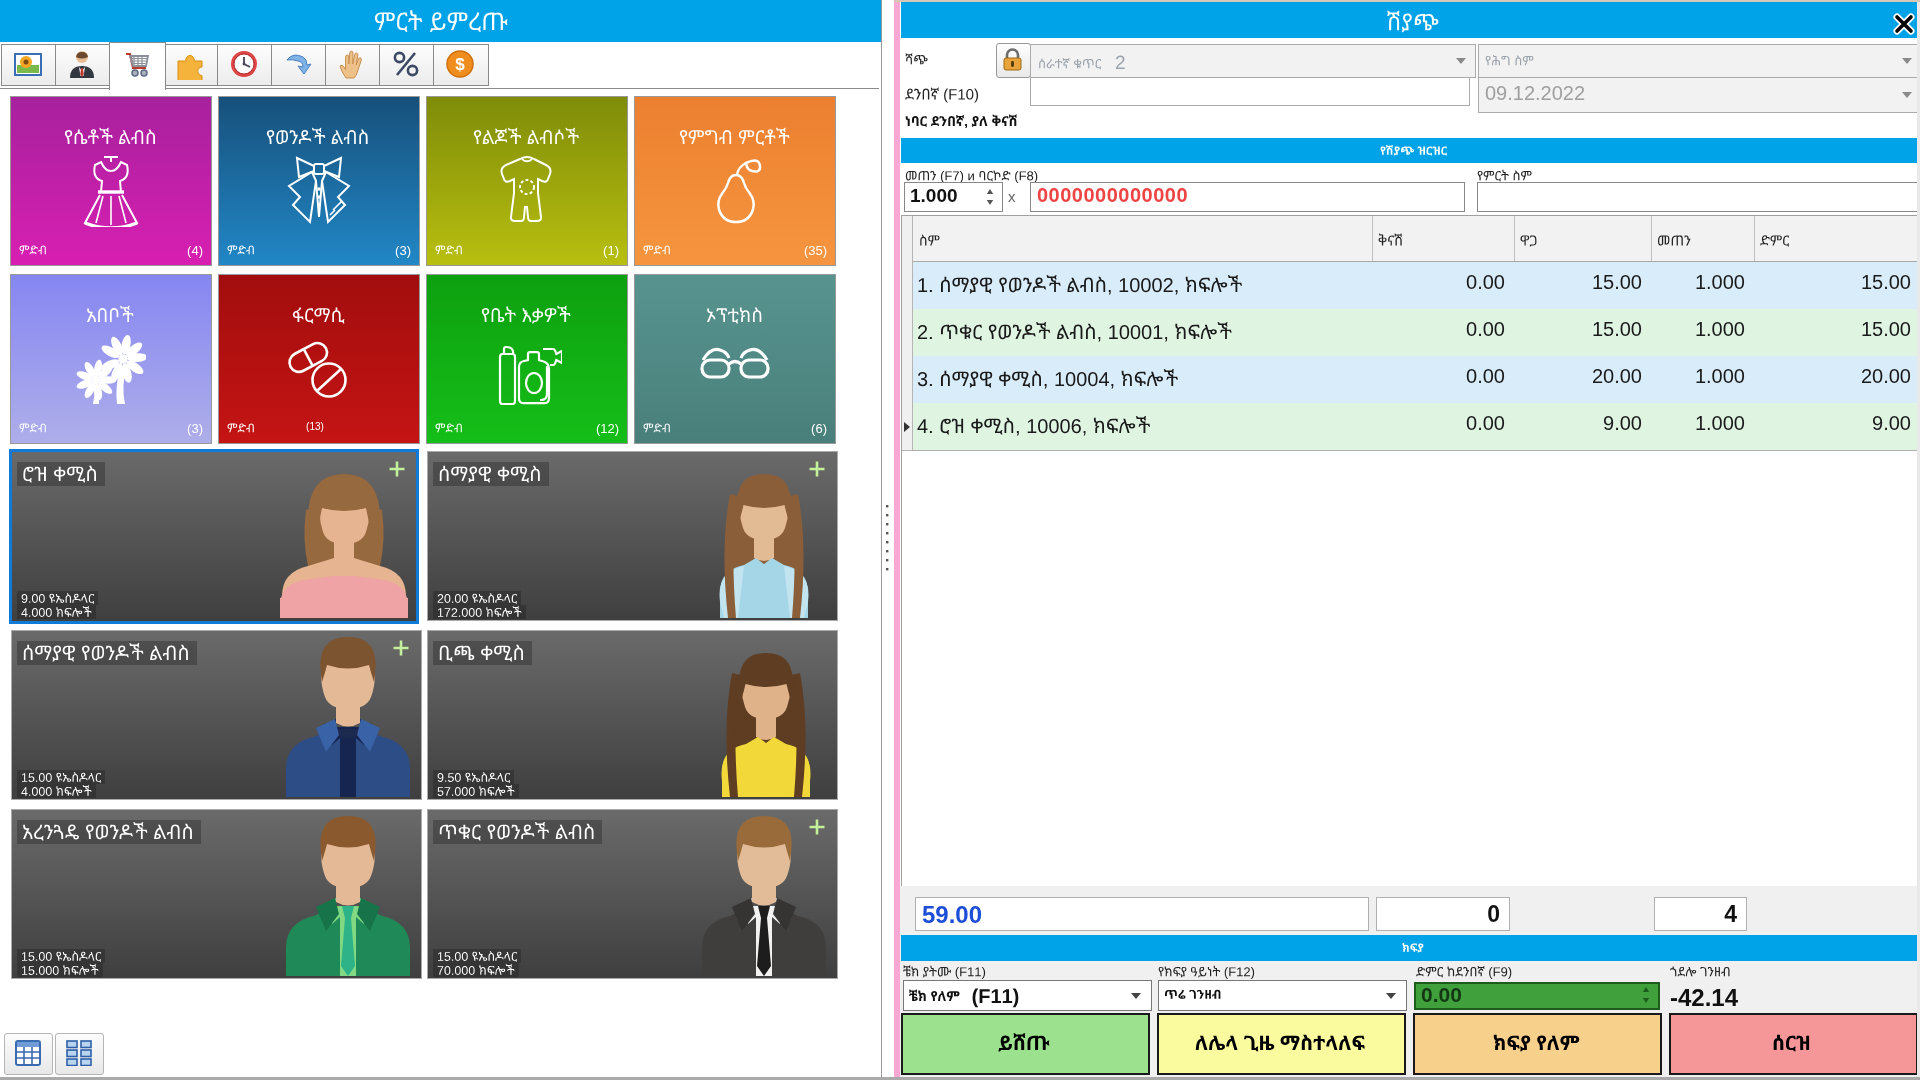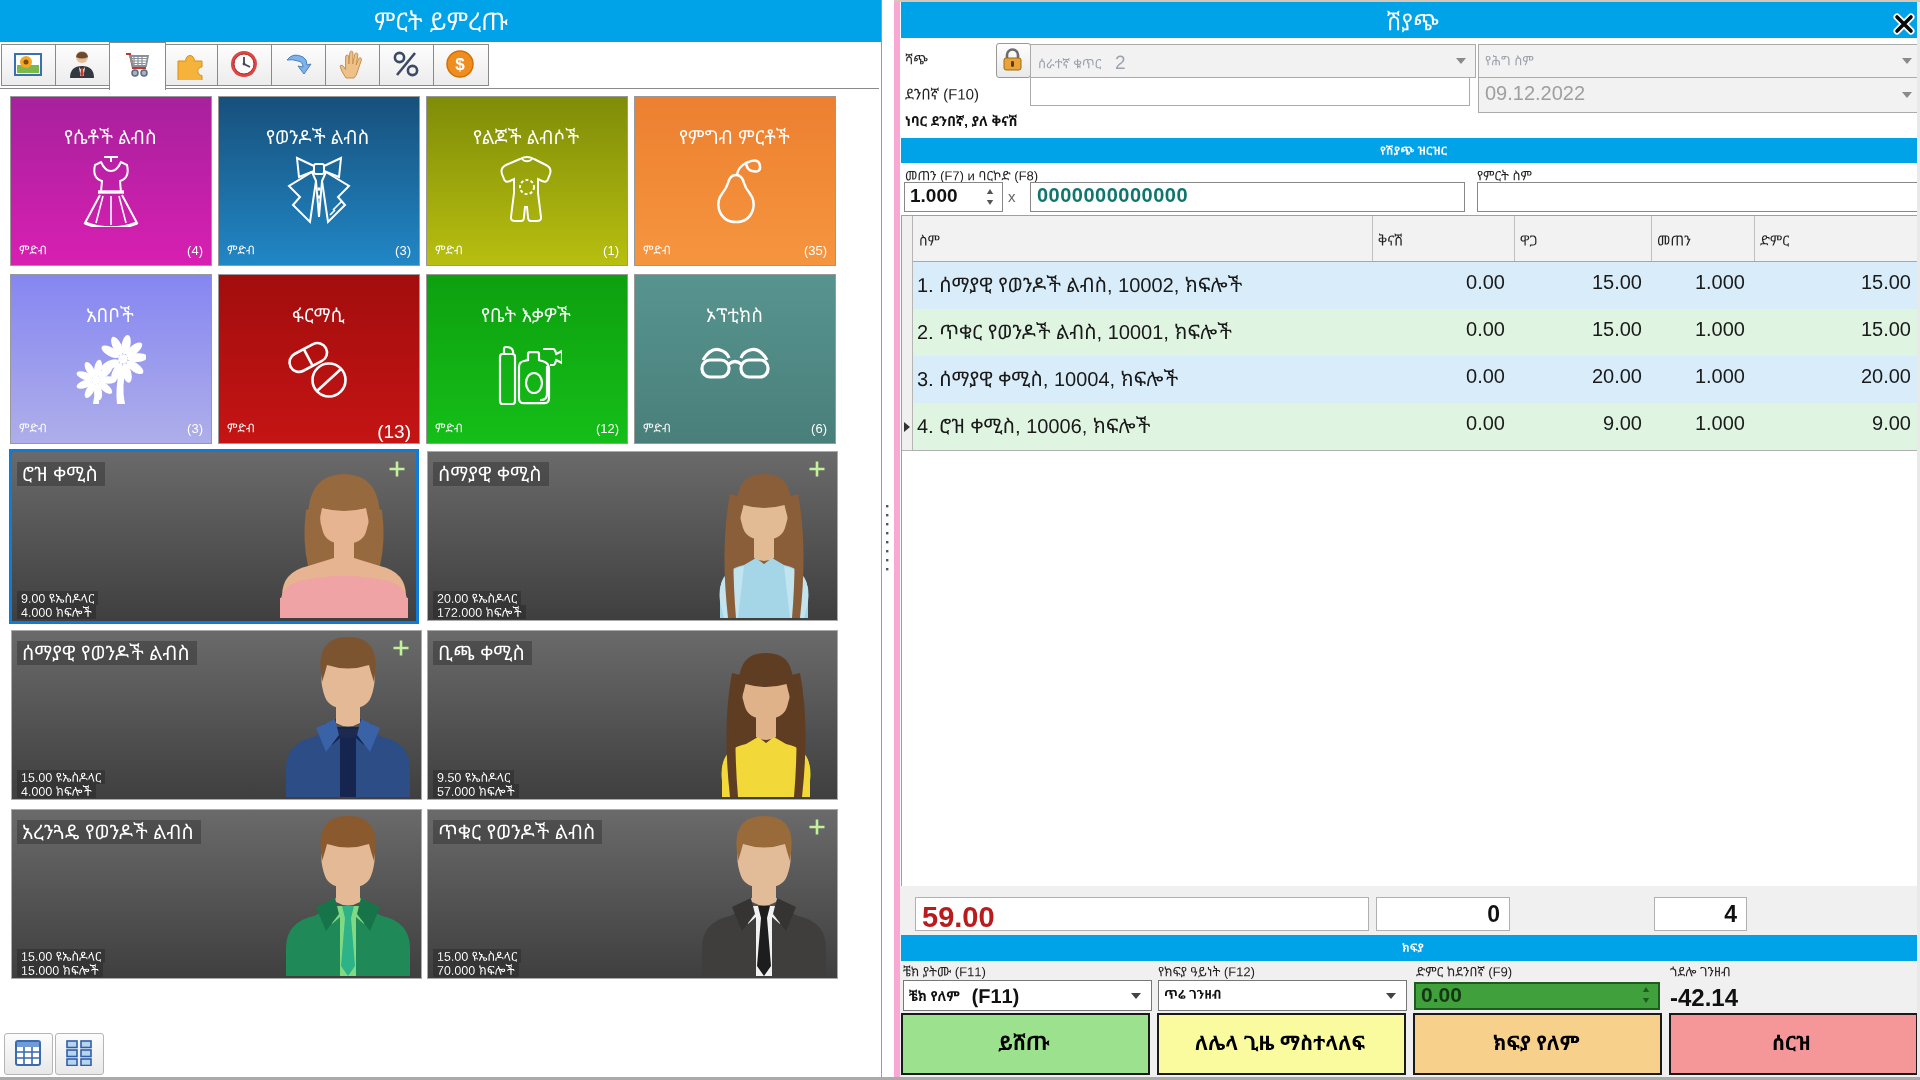--- a/index.html
+++ b/index.html
@@ -172,21 +172,21 @@
           <rect x="4" y="15" width="40" height="19" rx="9.5"></rect>
           <path d="M24 15 v19"></path>
         </g>
         <circle cx="45" cy="47" r="16.5"></circle>
         <path d="M33 58 L57 36"></path>
       </g>
     </svg>
 <svg style="position:absolute;left:227.0px;top:418.8px;overflow:visible" width="30" height="18">
       <path transform="translate(0,13.2)" d="M2.7 -3.4Q1.7 -3.4 1.1 -4Q0.5 -4.6 0.5 -5.7Q0.5 -6.6 0.8 -7.2Q1.1 -7.9 1.8 -8.2Q2.5 -8.6 3.4 -8.6H8Q8.7 -8.6 9.2 -8.3Q9.7 -8.1 9.9 -7.6Q10.2 -7.2 10.2 -6.6Q10.2 -5.9 10 -5.4Q9.7 -4.9 9.3 -4.6Q8.8 -4.4 8.1 -4.4H6.1V-7.8H4.9V-4.3Q4.5 -3.9 3.9 -3.6Q3.4 -3.4 2.7 -3.4ZM2.1 0 3.8 -4.3H4.9L3.2 0ZM2.7 -4.2Q3.1 -4.2 3.4 -4.3Q3.6 -4.4 3.8 -4.6V-7.8H3.5Q2.6 -7.8 2.1 -7.2Q1.5 -6.7 1.5 -5.7Q1.5 -5 1.9 -4.6Q2.2 -4.2 2.7 -4.2ZM7.2 -5.1H7.9Q8.4 -5.1 8.6 -5.4Q8.9 -5.6 9 -5.9Q9.1 -6.2 9.1 -6.5Q9.1 -6.8 9 -7.1Q8.9 -7.4 8.7 -7.6Q8.4 -7.8 8 -7.8H7.2Z M18.6 -5.2Q18.2 -5.2 17.9 -5.5Q17.7 -5.8 17.5 -6.2H15.8V-7.1H18.4L18.8 -5.2ZM13.4 -1.8Q12.8 -2.5 12.5 -3.4Q12.1 -4.3 12.1 -5.4Q12.1 -6.5 12.4 -7.3Q12.8 -8 13.3 -8.3Q13.9 -8.7 14.7 -8.7Q15.4 -8.7 15.9 -8.5Q16.3 -8.2 16.5 -7.8Q16.6 -7.4 16.6 -7Q16.6 -6.3 16.3 -5.8Q16 -5.3 15.2 -5Q14.5 -4.7 13.3 -4.7Q13.3 -3.7 13.8 -3Q14.2 -2.3 14.8 -1.8ZM13.2 -5.6Q14 -5.6 14.5 -5.7Q15.1 -5.8 15.3 -6.1Q15.6 -6.4 15.6 -6.9Q15.6 -7.4 15.3 -7.6Q15.1 -7.9 14.7 -7.9Q13.9 -7.9 13.6 -7.3Q13.2 -6.7 13.2 -5.7Q13.2 -5.7 13.2 -5.6Q13.2 -5.6 13.2 -5.6ZM10.6 0 11.1 -1.9H17.1L17.5 0H17.3Q16.9 0 16.6 -0.3Q16.3 -0.5 16.2 -1H11.9Q11.8 -0.5 11.5 -0.3Q11.2 0 10.9 0Z M19.2 -2.4 19.6 -4.2H22.2V-3.3H20.5Q20.4 -2.9 20.1 -2.6Q19.8 -2.4 19.4 -2.4ZM24.2 -8.7Q25.1 -8.7 25.7 -8.3Q26.3 -8 26.6 -7.3Q26.8 -6.6 26.8 -5.6V0H25.7V-5.6Q25.7 -6.6 25.4 -7.2Q25 -7.7 24.2 -7.7Q23.6 -7.7 23.3 -7.5Q22.9 -7.2 22.8 -6.7Q22.7 -6.2 22.7 -5.6V0H21.6V-5.7Q21.6 -6.6 21.9 -7.3Q22.1 -7.9 22.7 -8.3Q23.3 -8.7 24.2 -8.7Z" fill="#ffffff"></path>
     </svg>
-<div class="ab" style="left:219px;top:421px;width:192px;text-align:right;font-size:19px;color:#fff">(13)</div>
+<div class="ab" style="left:219px;top:421px;width:192px;text-align:center;font-size:10px;color:#fff">(13)</div>
 <div class="ab" style="left:426px;top:274px;width:200px;height:168px;border:1px solid #999;background:linear-gradient(#0da00f,#15be18)"></div>
 <svg style="position:absolute;left:481.1px;top:301.1px;overflow:visible" width="92" height="29">
       <path transform="translate(0,20.9)" d="M3.7 0V-1.8Q3.7 -2.8 3.6 -3.6Q3.5 -4.4 3.3 -5.1Q3 -5.9 2.6 -6.6Q2.2 -7.2 1.8 -7.8Q1.4 -8.4 1.2 -9Q0.9 -9.6 0.9 -10.4Q0.9 -11.5 1.4 -12.3Q1.9 -13 2.7 -13.4Q3.6 -13.8 4.7 -13.8Q6.4 -13.8 7.3 -12.9Q8.2 -12 8.2 -10.5Q8.2 -9.5 7.7 -8.7Q7.2 -7.9 6.4 -7.4Q5.6 -6.9 4.5 -6.6Q4.9 -5.8 5.1 -5.2Q5.3 -4.5 5.4 -3.8Q5.5 -3.1 5.5 -2.1V0ZM3.8 -7.8Q5.1 -8 5.8 -8.7Q6.5 -9.4 6.5 -10.5Q6.5 -11.4 6 -12Q5.5 -12.5 4.6 -12.5Q3.7 -12.5 3.2 -12Q2.7 -11.5 2.7 -10.5Q2.7 -9.7 3 -9Q3.3 -8.4 3.8 -7.8Z M17.2 0V-5H20.5Q21.9 -5 22.6 -4.4Q23.3 -3.7 23.3 -2.5Q23.3 -1.4 22.5 -0.7Q21.7 0 19.9 0ZM18.9 -1.3H19.8Q20.8 -1.3 21.2 -1.6Q21.6 -1.9 21.6 -2.5Q21.6 -3.1 21.3 -3.4Q20.9 -3.7 20.2 -3.7H18.9ZM14.8 -13.8Q16.3 -13.8 17.2 -13.2Q18.1 -12.6 18.5 -11.6Q18.9 -10.5 18.9 -8.9V0H17.2V-8.8Q17.2 -10.5 16.7 -11.4Q16.1 -12.2 14.8 -12.2Q13.9 -12.2 13.3 -11.8Q12.8 -11.4 12.6 -10.6Q12.3 -9.9 12.3 -8.8V0H10.6V-9Q10.6 -10.4 11.1 -11.5Q11.5 -12.6 12.5 -13.2Q13.4 -13.8 14.8 -13.8Z M28.6 0V-10.5Q27.1 -10.6 26.2 -11.3Q25.4 -12.1 25.4 -13.8V-15.3H27.1V-14Q27.1 -12.7 27.6 -12.3Q28.1 -11.9 29.1 -11.9H30.3V0ZM23.9 -6.2 24.5 -9.2H34.1L34.8 -6.2H34.4Q33.8 -6.2 33.4 -6.7Q32.9 -7.1 32.7 -7.8H26Q25.8 -7.1 25.3 -6.7Q24.9 -6.2 24.3 -6.2Z M41.4 0 44.6 -8H42.8L43.6 -10.1Q42.7 -10.3 42.1 -11Q41.6 -11.7 41.6 -13.2V-13.6H43.3V-13.2Q43.3 -12.4 43.6 -12Q43.8 -11.6 44.3 -11.4Q44.7 -11.3 45.3 -11.3H46L45.2 -9.3H47L46.2 -7.3Q47.3 -6.9 48.2 -6.1Q49 -5.3 49.6 -3.8Q50.2 -2.3 50.3 0H48.6Q48.5 -1.7 48.1 -2.9Q47.7 -4 47 -4.7Q46.4 -5.4 45.6 -5.8L43.3 0Z M51.1 1.6 51.8 -1.4H53.4Q54.4 -1.4 54.9 -1.7Q55.5 -1.9 55.8 -2.6Q56 -3.3 56 -4.4V-13.6H57.7V-4.3Q57.7 -2.9 57.3 -1.9Q56.8 -1 55.9 -0.5Q55 0 53.7 0H53.2Q53 0.7 52.5 1.1Q52.1 1.6 51.5 1.6ZM56.3 -4.3Q54.9 -4.3 53.9 -4.6Q52.9 -4.9 52.4 -5.4Q51.8 -5.8 51.6 -6.4Q51.4 -7 51.4 -7.6Q51.4 -8.5 51.8 -9.2Q52.2 -9.9 53.3 -10.4Q54.4 -10.8 56.3 -10.8H57.3Q59.2 -10.8 60.3 -10.4Q61.4 -9.9 61.8 -9.2Q62.2 -8.5 62.2 -7.6Q62.2 -7 62 -6.5Q61.8 -5.9 61.2 -5.4Q60.7 -4.9 59.7 -4.6Q58.7 -4.3 57.3 -4.3ZM56.3 -5.7H57.3Q58.6 -5.7 59.3 -6Q60 -6.2 60.2 -6.7Q60.5 -7.1 60.5 -7.6Q60.5 -8.1 60.2 -8.5Q60 -8.9 59.3 -9.2Q58.6 -9.4 57.3 -9.4H56.3Q54.9 -9.4 54.3 -9.2Q53.6 -8.9 53.3 -8.5Q53.1 -8.1 53.1 -7.6Q53.1 -7.1 53.4 -6.6Q53.6 -6.2 54.3 -6Q55 -5.7 56.3 -5.7Z M67.2 -5.3Q66.1 -5.3 65.4 -5.8Q64.6 -6.2 64.1 -7Q63.7 -7.8 63.7 -9Q63.7 -10.4 64.2 -11.5Q64.8 -12.5 65.8 -13Q66.9 -13.6 68.3 -13.6H72Q73.1 -13.6 73.9 -13.2Q74.7 -12.8 75.1 -12.1Q75.4 -11.4 75.4 -10.4Q75.4 -9.4 75.1 -8.6Q74.7 -7.8 73.9 -7.4Q73.2 -6.9 71.9 -6.9H70.5Q69.9 -6.1 69.1 -5.7Q68.3 -5.3 67.2 -5.3ZM65.5 0 69.1 -7.1H71L67.4 0ZM67.3 -6.7Q67.9 -6.7 68.3 -6.8Q68.7 -7 69 -7.3V-12.3H68.5Q67.1 -12.3 66.2 -11.5Q65.4 -10.6 65.4 -9Q65.4 -7.9 65.9 -7.3Q66.4 -6.7 67.3 -6.7ZM70.8 -8.2H71.8Q72.6 -8.2 73 -8.5Q73.4 -8.8 73.6 -9.3Q73.8 -9.8 73.8 -10.3Q73.8 -10.8 73.6 -11.2Q73.4 -11.7 73.1 -12Q72.7 -12.3 72 -12.3H70.8Z M83.3 0V-9.5Q81.8 -9.6 81 -10.4Q80.1 -11.2 80.1 -12.9V-14.7H81.9V-13Q81.9 -11.8 82.3 -11.4Q82.8 -10.9 83.8 -10.9H85.1V0ZM76.8 -13.3 76.2 -16.2H76.6Q77.3 -16.2 77.7 -15.7Q78.1 -15.2 78.2 -14.7H83.6Q83.8 -15.2 84.2 -15.7Q84.6 -16.2 85.2 -16.2H85.7L85.2 -14L85.7 -11.7H85.2Q84.6 -11.7 84.2 -12.3Q83.8 -12.8 83.6 -13.3ZM78.7 -5.9 79.3 -8.9H88.9L89.5 -5.9H89.1Q88.6 -5.9 88.1 -6.4Q87.7 -6.8 87.5 -7.5H80.7Q80.5 -6.8 80.1 -6.4Q79.6 -5.9 79.1 -5.9Z" fill="#ffffff"></path>
     </svg>
 <svg class="ab" style="left:492px;top:333px" width="70" height="72" viewBox="0 0 70 72">
       <g fill="none" stroke="#fff" stroke-width="2.2">
         <path d="M8 24 q0 -3 2.5 -3 h10 q2.5 0 2.5 3 v44 q0 3 -2.5 3 h-10 q-2.5 0 -2.5 -3 z"></path>
         <path d="M12 21 v-5 q0 -2 2 -2 q8 0 7 7"></path>
         <path d="M27 34 q0 -5 5 -6 l4 -.8 v-6 q0 -2 2 -2 h7 q2 0 2 2 v6 l4 1 q6 1.5 6 8 v29 q0 5 -5 5 h-20 q-5 0 -5 -5 z"></path>
         <ellipse cx="42" cy="50" rx="8" ry="10"></ellipse>
@@ -457,21 +457,21 @@
       <path transform="translate(0,14.3)" d="M2.5 0V-1.2Q2.5 -1.9 2.5 -2.5Q2.4 -3 2.2 -3.5Q2.1 -4 1.8 -4.5Q1.5 -4.9 1.2 -5.3Q1 -5.7 0.8 -6.2Q0.7 -6.6 0.7 -7.1Q0.7 -7.9 1 -8.4Q1.3 -8.9 1.9 -9.2Q2.4 -9.4 3.2 -9.4Q4.4 -9.4 5 -8.8Q5.6 -8.2 5.6 -7.2Q5.6 -6.5 5.3 -5.9Q4.9 -5.4 4.4 -5.1Q3.8 -4.7 3.1 -4.5Q3.3 -4 3.5 -3.5Q3.6 -3.1 3.7 -2.6Q3.7 -2.1 3.7 -1.4V0ZM2.6 -5.3Q3.5 -5.5 3.9 -5.9Q4.4 -6.4 4.4 -7.2Q4.4 -7.8 4.1 -8.2Q3.8 -8.5 3.1 -8.5Q2.5 -8.5 2.2 -8.2Q1.8 -7.8 1.8 -7.2Q1.8 -6.7 2 -6.2Q2.3 -5.7 2.6 -5.3Z M9 -3.6Q7.9 -3.6 7.2 -4.3Q6.6 -5 6.6 -6.2Q6.6 -7.1 7 -7.8Q7.3 -8.5 8 -8.9Q8.8 -9.3 9.8 -9.3H14.8Q15.5 -9.3 16.1 -9Q16.6 -8.7 16.9 -8.3Q17.1 -7.8 17.1 -7.1Q17.1 -6.4 16.9 -5.9Q16.6 -5.3 16.1 -5Q15.6 -4.7 14.8 -4.7H12.7V-8.4H11.4V-4.7Q11 -4.2 10.4 -3.9Q9.8 -3.6 9 -3.6ZM8.4 0 10.3 -4.7H11.4L9.6 0ZM9.1 -4.6Q9.5 -4.6 9.8 -4.7Q10 -4.8 10.2 -5V-8.4H9.9Q8.9 -8.4 8.3 -7.8Q7.7 -7.3 7.7 -6.2Q7.7 -5.4 8.1 -5Q8.5 -4.6 9.1 -4.6ZM13.9 -5.6H14.6Q15.1 -5.6 15.4 -5.8Q15.7 -6 15.8 -6.4Q16 -6.7 16 -7.1Q16 -7.4 15.9 -7.7Q15.7 -8 15.5 -8.2Q15.2 -8.4 14.7 -8.4H13.9Z M23.5 1.1Q23 1.1 22.8 0.7Q22.5 0.4 22.4 0H21.5Q20.4 0 19.7 -0.3Q19 -0.6 18.7 -1.3Q18.3 -1.9 18.3 -2.9V-4.1Q18.3 -5.4 18.6 -6.4Q18.8 -7.4 19.3 -8Q19.7 -8.7 20.5 -9Q21.2 -9.3 22.2 -9.3H23.4L23.9 -7.3H23.6Q23.2 -7.3 22.9 -7.6Q22.6 -7.9 22.5 -8.3H22.1Q21.3 -8.3 20.7 -8Q20.1 -7.6 19.8 -6.6Q19.5 -5.7 19.5 -4V-3Q19.5 -2.3 19.7 -1.8Q19.9 -1.4 20.4 -1.2Q20.8 -0.9 21.6 -0.9H22.4Q22.5 -1.3 22.8 -1.7Q23 -2 23.5 -2H23.8L23.4 -0.5L23.8 1.1Z M27.5 0V-7.2Q26.4 -7.2 25.9 -7.8Q25.3 -8.3 25.3 -9.5V-10.5H26.5V-9.6Q26.5 -8.7 26.8 -8.4Q27.1 -8.2 27.8 -8.2H28.7V0ZM24.3 -4.3 24.7 -6.3H31.2L31.7 -4.3H31.4Q31 -4.3 30.7 -4.6Q30.4 -4.8 30.3 -5.3H25.7Q25.5 -4.8 25.2 -4.6Q24.9 -4.3 24.5 -4.3Z M38.9 -7.8 37.9 -9.9H39.1L40.2 -7.8ZM36.7 0V-4.7Q36.7 -5.7 37 -6.4Q37.3 -7.1 37.9 -7.6Q38.6 -8 39.5 -8Q41 -8 41.7 -7.1Q42.4 -6.3 42.4 -4.7V0H41.2V-4.6Q41.2 -5.7 40.8 -6.3Q40.4 -6.9 39.5 -6.9Q38.6 -6.9 38.2 -6.3Q37.8 -5.7 37.8 -4.6V0Z M46.4 -3.6Q45.3 -3.6 44.7 -4.3Q44 -5 44 -6.2Q44 -7.1 44.4 -7.8Q44.8 -8.5 45.5 -8.9Q46.2 -9.3 47.2 -9.3H52.2Q53 -9.3 53.5 -9Q54 -8.7 54.3 -8.3Q54.5 -7.8 54.5 -7.1Q54.5 -6.4 54.3 -5.9Q54.1 -5.3 53.6 -5Q53.1 -4.7 52.3 -4.7H50.2V-8.4H48.9V-4.7Q48.4 -4.2 47.8 -3.9Q47.2 -3.6 46.4 -3.6ZM45.8 0 47.7 -4.7H48.9L47 0ZM46.5 -4.6Q46.9 -4.6 47.2 -4.7Q47.4 -4.8 47.7 -5V-8.4H47.3Q46.3 -8.4 45.7 -7.8Q45.2 -7.3 45.2 -6.2Q45.2 -5.4 45.5 -5Q45.9 -4.6 46.5 -4.6ZM51.3 -5.6H52.1Q52.6 -5.6 52.9 -5.8Q53.2 -6 53.3 -6.4Q53.4 -6.7 53.4 -7.1Q53.4 -7.4 53.3 -7.7Q53.2 -8 52.9 -8.2Q52.6 -8.4 52.2 -8.4H51.3Z" fill="#222"></path>
     </svg>
 <div class="ab" style="left:4px;top:180px;width:97px;height:28px;background:#fff;border:1px solid #888"></div>
 <div class="ab" style="left:10px;top:183px;font-size:19px;font-weight:bold;color:#111">1.000</div>
 <svg class="ab" style="left:86px;top:187px" width="8" height="16">
       <path d="M4 0 l3.2 5 h-6.4 z" fill="#555"></path>
       <path d="M4 16 l-3.2 -5 h6.4 z" fill="#555"></path>
     </svg>
 <div class="ab" style="left:108px;top:186px;font-size:15px;color:#666">x</div>
 <div class="ab" style="left:130px;top:180px;width:433px;height:28px;background:#fff;border:1px solid #888"></div>
-<div class="ab" style="left:137px;top:182px;font-size:20px;font-weight:bold;color:#0f766e;letter-spacing:0.5px">0000000000000</div>
+<div class="ab" style="left:137px;top:182px;font-size:20px;font-weight:bold;color:#ef4444;letter-spacing:0.5px">0000000000000</div>
 <div class="ab" style="left:577px;top:180px;width:441px;height:28px;background:#fff;border:1px solid #888"></div>
 <div class="ab" style="left:1px;top:213px;width:1019px;height:671px;border:1px solid #a0a0a0;background:#fff"></div>
 <div class="ab" style="left:2px;top:214px;width:1017px;height:45px;background:#f2f2f2;border-bottom:1px solid #a8a8a8"></div>
 <div class="ab" style="left:2px;top:214px;width:10px;height:234px;background:#f0f0f0;border-right:1px solid #b5b5b5"></div>
 <div class="ab" style="left:472px;top:214px;width:1px;height:45px;background:#c0c0c0"></div>
 <div class="ab" style="left:614px;top:214px;width:1px;height:45px;background:#c0c0c0"></div>
 <div class="ab" style="left:751px;top:214px;width:1px;height:45px;background:#c0c0c0"></div>
 <div class="ab" style="left:854px;top:214px;width:1px;height:45px;background:#c0c0c0"></div>
 <svg style="position:absolute;left:19.0px;top:227.6px;overflow:visible" width="23" height="21">
       <path transform="translate(0,15.4)" d="M3.7 -8.4 2.6 -10.6H3.9L5 -8.4ZM1.3 0V-5.1Q1.3 -6.1 1.6 -6.9Q1.9 -7.7 2.6 -8.1Q3.3 -8.6 4.4 -8.6Q6 -8.6 6.7 -7.7Q7.4 -6.7 7.4 -5V0H6.1V-5Q6.1 -6.2 5.7 -6.8Q5.3 -7.5 4.4 -7.5Q3.3 -7.5 2.9 -6.8Q2.5 -6.1 2.5 -4.9V0Z M11.8 -3.9Q10.6 -3.9 9.9 -4.6Q9.2 -5.3 9.2 -6.7Q9.2 -7.7 9.6 -8.4Q10 -9.2 10.8 -9.6Q11.5 -10 12.6 -10H18Q18.8 -10 19.4 -9.7Q20 -9.4 20.2 -8.9Q20.5 -8.4 20.5 -7.7Q20.5 -6.9 20.3 -6.3Q20 -5.8 19.5 -5.4Q18.9 -5.1 18.1 -5.1H15.8V-9.1H14.4V-5Q13.9 -4.5 13.3 -4.2Q12.6 -3.9 11.8 -3.9ZM11.1 0 13.1 -5H14.4L12.4 0ZM11.8 -4.9Q12.3 -4.9 12.6 -5Q12.9 -5.2 13.1 -5.4V-9.1H12.7Q11.7 -9.1 11 -8.4Q10.4 -7.8 10.4 -6.7Q10.4 -5.8 10.8 -5.4Q11.2 -4.9 11.8 -4.9ZM17.1 -6H17.8Q18.4 -6 18.7 -6.2Q19 -6.5 19.2 -6.8Q19.3 -7.2 19.3 -7.6Q19.3 -8 19.2 -8.3Q19 -8.6 18.8 -8.8Q18.5 -9.1 18 -9.1H17.1Z" fill="#222"></path>
@@ -522,21 +522,21 @@
     </svg>
 <svg style="position:absolute;left:17.0px;top:409.0px;overflow:visible" width="235" height="30">
       <path transform="translate(0,22.0)" d="M8.6 -3.1V0H6.9V-3.1H0.5V-4.5L6.8 -13.8H8.6V-4.5H10.5V-3.1ZM6.9 -11.8Q6.9 -11.7 6.7 -11.3Q6.4 -10.8 6.3 -10.6L2.8 -5.4L2.2 -4.7L2.1 -4.5H6.9Z M12.9 0V-2.1H14.9V0Z M31.6 1.6Q30.9 1.6 30.4 1.1Q30 0.6 29.8 0H28.5Q26.8 0 25.7 -0.5Q24.6 -1 24.1 -2Q23.6 -3 23.6 -4.5V-6.3Q23.6 -8.3 24 -9.8Q24.3 -11.4 25 -12.3Q25.8 -13.3 26.9 -13.8Q28 -14.3 29.6 -14.3H30.7L29.5 -12.8Q28.2 -12.8 27.3 -12.2Q26.4 -11.7 25.9 -10.2Q25.5 -8.7 25.5 -6.1V-4.6Q25.5 -3.5 25.8 -2.8Q26.1 -2.1 26.8 -1.8Q27.5 -1.5 28.6 -1.5H29.8Q30 -2 30.4 -2.5Q30.9 -3.1 31.6 -3.1H32L31.5 -0.7L32 1.6ZM30.6 -9Q28.9 -9 28.1 -9.8Q27.4 -10.5 27.4 -11.6Q27.4 -12.8 28.2 -13.5Q29 -14.3 30.6 -14.3Q32.3 -14.3 33.1 -13.6Q33.9 -12.8 33.9 -11.7Q33.9 -10.6 33 -9.8Q32.2 -9 30.6 -9ZM30.6 -10.3Q31.4 -10.3 31.7 -10.7Q32.1 -11 32.1 -11.6Q32.1 -12.2 31.7 -12.6Q31.4 -12.9 30.6 -12.9Q29.9 -12.9 29.5 -12.6Q29.1 -12.2 29.1 -11.6Q29.1 -11 29.5 -10.7Q29.9 -10.3 30.6 -10.3Z M38.7 0V-10.4Q38.7 -11.5 38.4 -12Q38.2 -12.5 37.7 -12.7Q37.3 -12.8 36.9 -12.8H36.8Q36.6 -12.1 36.2 -11.7Q35.7 -11.2 35.1 -11.2H34.7L35.4 -14.3H37.1Q38.2 -14.3 39 -13.9Q39.8 -13.5 40.2 -12.7Q40.5 -11.9 40.5 -10.6V-8.2H44.3V-14.3H46.1V0H44.3V-6.7H40.5V0Z M59.5 -4.5Q57.9 -4.5 56.9 -4.8Q55.9 -5.1 55.3 -5.6Q54.7 -6.1 54.5 -6.8Q54.3 -7.4 54.3 -8Q54.3 -8.9 54.7 -9.7Q55.1 -10.5 56.3 -10.9Q57.4 -11.4 59.5 -11.4H60.5Q62.5 -11.4 63.7 -10.9Q64.8 -10.5 65.2 -9.7Q65.7 -8.9 65.7 -8Q65.7 -7.4 65.4 -6.8Q65.2 -6.2 64.6 -5.7Q64.1 -5.2 63 -4.8Q62 -4.5 60.5 -4.5ZM59.5 -6H60.5Q61.8 -6 62.6 -6.3Q63.3 -6.6 63.6 -7Q63.9 -7.5 63.9 -8Q63.9 -8.5 63.6 -8.9Q63.3 -9.4 62.6 -9.7Q61.9 -9.9 60.5 -9.9H59.5Q58 -9.9 57.3 -9.7Q56.6 -9.4 56.3 -8.9Q56.1 -8.5 56.1 -8Q56.1 -7.4 56.3 -7Q56.6 -6.5 57.4 -6.3Q58.1 -6 59.5 -6ZM59.1 0V-14.3H60.9V0Z M78 0V-1.3L80.5 -7.2H79.4Q78 -7.2 77.2 -7.9Q76.5 -8.6 76.5 -10Q76.5 -10.7 76.6 -11.4Q76.7 -12.2 76.8 -13H74.7V-7.2Q74 -6.5 73.1 -6.1Q72.1 -5.6 70.9 -5.6Q69.2 -5.6 68.2 -6.6Q67.2 -7.6 67.2 -9.5Q67.2 -11 67.8 -12.1Q68.4 -13.1 69.5 -13.7Q70.6 -14.3 72.2 -14.3H80.1Q81.8 -14.3 82.7 -13.6Q83.6 -12.9 83.6 -11.5Q83.6 -10.7 83.2 -9.7Q82.9 -8.6 82.5 -7.7L79.3 0ZM79 0V-1.5H81.1V0ZM71 -7Q71.7 -7 72.1 -7.2Q72.5 -7.4 72.9 -7.7V-13H72.3Q70.8 -13 69.9 -12.1Q69 -11.2 69 -9.5Q69 -8.3 69.6 -7.7Q70.1 -7 71 -7ZM80.4 -8.6H81L81.4 -9.7Q81.6 -10 81.7 -10.5Q81.8 -10.9 81.8 -11.4Q81.8 -12.1 81.3 -12.6Q80.8 -13 79.9 -13H78.6Q78.4 -12.1 78.3 -11.4Q78.3 -10.8 78.3 -10.2Q78.3 -9.3 78.7 -8.9Q79.2 -8.6 80.4 -8.6ZM84.9 1.6Q84.3 1.6 83.8 1.1Q83.4 0.6 83.2 0H80.4V-1.5H83.2Q83.4 -2 83.8 -2.5Q84.3 -3.1 84.9 -3.1H85.4L84.8 -0.7L85.4 1.6Z M90.9 -12 89.3 -15.2H91.3L92.9 -12ZM87.5 0V-7.2Q87.5 -8.7 87.9 -9.9Q88.4 -11 89.4 -11.6Q90.4 -12.3 91.9 -12.3Q94.2 -12.3 95.2 -10.9Q96.2 -9.6 96.2 -7.2V0H94.4V-7.1Q94.4 -8.8 93.8 -9.7Q93.2 -10.7 91.9 -10.7Q90.4 -10.7 89.8 -9.7Q89.3 -8.7 89.3 -7.1V0Z M101.8 -2.1V-0.5Q101.8 0.5 101.6 1.2Q101.4 1.9 101 2.6H99.8Q100.7 1.2 100.7 0H99.9V-2.1Z M110.7 0V-1.5H114.2V-12.1L111.1 -9.9V-11.5L114.3 -13.8H115.9V-1.5H119.3V0Z M130.6 -6.9Q130.6 -3.4 129.4 -1.6Q128.2 0.2 125.8 0.2Q123.4 0.2 122.2 -1.6Q121 -3.4 121 -6.9Q121 -10.4 122.2 -12.2Q123.4 -14 125.9 -14Q128.3 -14 129.4 -12.2Q130.6 -10.4 130.6 -6.9ZM128.8 -6.9Q128.8 -9.9 128.1 -11.2Q127.4 -12.5 125.9 -12.5Q124.2 -12.5 123.5 -11.2Q122.8 -9.9 122.8 -6.9Q122.8 -4 123.5 -2.6Q124.3 -1.2 125.8 -1.2Q127.4 -1.2 128.1 -2.6Q128.8 -4 128.8 -6.9Z M141.7 -6.9Q141.7 -3.4 140.5 -1.6Q139.3 0.2 136.9 0.2Q134.5 0.2 133.4 -1.6Q132.2 -3.4 132.2 -6.9Q132.2 -10.4 133.3 -12.2Q134.5 -14 137 -14Q139.4 -14 140.6 -12.2Q141.7 -10.4 141.7 -6.9ZM139.9 -6.9Q139.9 -9.9 139.2 -11.2Q138.6 -12.5 137 -12.5Q135.4 -12.5 134.6 -11.2Q133.9 -9.9 133.9 -6.9Q133.9 -4 134.7 -2.6Q135.4 -1.2 136.9 -1.2Q138.5 -1.2 139.2 -2.6Q139.9 -4 139.9 -6.9Z M152.8 -6.9Q152.8 -3.4 151.6 -1.6Q150.4 0.2 148 0.2Q145.7 0.2 144.5 -1.6Q143.3 -3.4 143.3 -6.9Q143.3 -10.4 144.4 -12.2Q145.6 -14 148.1 -14Q150.5 -14 151.7 -12.2Q152.8 -10.4 152.8 -6.9ZM151.1 -6.9Q151.1 -9.9 150.4 -11.2Q149.7 -12.5 148.1 -12.5Q146.5 -12.5 145.8 -11.2Q145.1 -9.9 145.1 -6.9Q145.1 -4 145.8 -2.6Q146.5 -1.2 148.1 -1.2Q149.6 -1.2 150.3 -2.6Q151.1 -4 151.1 -6.9Z M163.9 -4.5Q163.9 -2.3 162.7 -1.1Q161.5 0.2 159.4 0.2Q157.1 0.2 155.9 -1.5Q154.6 -3.3 154.6 -6.6Q154.6 -10.1 155.9 -12.1Q157.2 -14 159.6 -14Q162.7 -14 163.5 -11.2L161.8 -10.9Q161.3 -12.5 159.5 -12.5Q158 -12.5 157.2 -11.1Q156.4 -9.7 156.4 -7.1Q156.9 -8 157.7 -8.4Q158.6 -8.9 159.7 -8.9Q161.6 -8.9 162.8 -7.7Q163.9 -6.5 163.9 -4.5ZM162.1 -4.4Q162.1 -5.9 161.4 -6.7Q160.6 -7.5 159.3 -7.5Q158.1 -7.5 157.3 -6.8Q156.6 -6.1 156.6 -4.8Q156.6 -3.3 157.4 -2.2Q158.1 -1.2 159.4 -1.2Q160.6 -1.2 161.4 -2.1Q162.1 -2.9 162.1 -4.4Z M168.5 -2.1V-0.5Q168.5 0.5 168.3 1.2Q168.1 1.9 167.7 2.6H166.5Q167.5 1.2 167.5 0H166.6V-2.1Z M185.2 0V-7.1Q185.2 -8.8 184.6 -9.7Q184 -10.7 182.7 -10.7Q181.2 -10.7 180.6 -9.7Q180.1 -8.7 180.1 -7.1V-6.8H178.3V-7.2Q178.3 -8.7 178.7 -9.9Q179.2 -11 180.2 -11.6Q181.2 -12.3 182.7 -12.3Q185 -12.3 186 -10.9Q187 -9.6 187 -7.2V0ZM178.3 0V-3.8Q178.3 -4.9 178.7 -5.6Q179.1 -6.4 179.9 -6.8Q180.8 -7.3 182.1 -7.3V-5.7Q181.3 -5.7 180.8 -5.4Q180.4 -5.2 180.2 -4.8Q180.1 -4.3 180.1 -3.6V0ZM179 -9.9Q178 -10.2 177.4 -10.9Q176.9 -11.7 176.9 -13.2V-15.2H178.7V-13.2Q178.7 -12.4 179 -11.9Q179.3 -11.4 179.9 -11.2Z M200.6 -1.7Q200 -1.7 199.6 -2.1Q199.1 -2.6 198.9 -3.3H194.8Q192.2 -3.3 191.1 -4.6Q190 -5.8 190 -8Q190 -9.5 190.5 -10.7Q190.9 -11.8 191.7 -12.6Q192.5 -13.4 193.7 -13.9Q194.9 -14.3 196.3 -14.3H200.4L201 -11.2H200.6Q200 -11.2 199.6 -11.6Q199.1 -12.1 198.9 -12.8H196.1Q194.9 -12.8 193.9 -12.3Q193 -11.9 192.4 -10.8Q191.8 -9.8 191.8 -8.1Q191.8 -6.6 192.6 -5.7Q193.3 -4.8 195 -4.8H200.4L201 -1.7ZM195.1 0V-4.8Q195.1 -6.1 194.7 -6.9Q194.4 -7.7 193.6 -8.1Q192.9 -8.5 191.7 -8.5L191.9 -9.8Q193.5 -9.8 194.6 -9.3Q195.7 -8.8 196.3 -7.7Q196.9 -6.6 196.9 -4.8V0Z M215 -4.5Q213.2 -4.5 212.5 -5.3Q211.7 -6 211.7 -7.1Q211.7 -7.3 211.7 -7.4Q211.7 -7.5 211.8 -7.7H209.7V-9.1H212.7Q213.1 -9.5 213.6 -9.6Q214.2 -9.8 215 -9.8Q216.6 -9.8 217.4 -9.1Q218.2 -8.4 218.2 -7.2Q218.2 -6.1 217.4 -5.3Q216.6 -4.5 215 -4.5ZM215 -5.9Q215.7 -5.9 216.1 -6.2Q216.4 -6.5 216.4 -7.2Q216.4 -7.8 216.1 -8.1Q215.7 -8.4 215 -8.4Q214.2 -8.4 213.9 -8.1Q213.5 -7.8 213.5 -7.2Q213.5 -6.5 213.9 -6.2Q214.2 -5.9 215 -5.9ZM202.2 0Q202.5 -2.9 202.9 -4.8Q203.2 -6.8 203.8 -8.1Q204.4 -9.4 205.2 -10.1Q206.1 -10.8 207.2 -11.2L206.3 -14.3H208.2L212.6 0H210.7L207.7 -9.7Q207 -9.5 206.4 -9Q205.8 -8.5 205.3 -7.4Q204.8 -6.3 204.5 -4.5Q204.2 -2.7 204 0Z M226.5 0V-10Q224.9 -10.1 224.1 -10.9Q223.2 -11.7 223.2 -13.5V-15.5H225V-13.7Q225 -12.4 225.5 -12Q226 -11.5 227 -11.5H228.4V0ZM219.7 -14 219 -17.1H219.5Q220.1 -17.1 220.6 -16.6Q221 -16 221.2 -15.5H226.8Q227 -16 227.4 -16.6Q227.9 -17.1 228.5 -17.1H229L228.5 -14.7L229 -12.4H228.5Q227.9 -12.4 227.4 -12.9Q227 -13.4 226.8 -14ZM221.6 -6.2 222.3 -9.3H232.4L233.1 -6.2H232.7Q232.1 -6.2 231.6 -6.7Q231.1 -7.1 230.9 -7.9H223.8Q223.6 -7.1 223.1 -6.7Q222.6 -6.2 222 -6.2Z" fill="#1a1a1a"></path>
     </svg>
 <div class="ab" style="left:475px;top:410px;width:130px;text-align:right;font-size:20px;color:#1a1a1a">0.00</div>
 <div class="ab" style="left:612px;top:410px;width:130px;text-align:right;font-size:20px;color:#1a1a1a">9.00</div>
 <div class="ab" style="left:715px;top:410px;width:130px;text-align:right;font-size:20px;color:#1a1a1a">1.000</div>
 <div class="ab" style="left:881px;top:410px;width:130px;text-align:right;font-size:20px;color:#1a1a1a">9.00</div>
 <div class="ab" style="left:0px;top:884px;width:1023px;height:191px;background:#f0f0f0"></div>
 <div class="ab" style="left:15px;top:895px;width:452px;height:32px;background:#fff;border:1px solid #b0b0b0"></div>
-<div class="ab" style="left:22px;top:899px;font-size:29px;font-weight:bold;color:#b91c1c">59.00</div>
+<div class="ab" style="left:22px;top:899px;font-size:24px;font-weight:bold;color:#1d4ed8">59.00</div>
 <div class="ab" style="left:476px;top:895px;width:132px;height:32px;background:#fff;border:1px solid #b0b0b0"></div>
 <div class="ab" style="left:476px;top:899px;width:124px;text-align:right;font-size:23px;font-weight:bold;color:#111">0</div>
 <div class="ab" style="left:754px;top:895px;width:91px;height:32px;background:#fff;border:1px solid #b0b0b0"></div>
 <div class="ab" style="left:754px;top:899px;width:83px;text-align:right;font-size:23px;font-weight:bold;color:#111">4</div>
 <div class="ab" style="left:1px;top:933px;width:1022px;height:26px;background:#00a2e8"></div>
 <svg style="position:absolute;left:502.1px;top:937.4px;overflow:visible" width="24" height="17">
       <path transform="translate(0,12.7)" d="M5 0V-4.1Q5 -4.8 4.8 -5.2Q4.6 -5.5 4 -5.5Q3.4 -5.5 3.2 -5.1Q2.9 -4.7 2.9 -4.1V-3.8H1.2V-4.2Q1.2 -5 1.5 -5.6Q1.8 -6.2 2.4 -6.6Q3 -6.9 4 -6.9Q5.4 -6.9 6.1 -6.2Q6.7 -5.5 6.7 -4.2V0ZM1.2 0V-1.7Q1.2 -2.4 1.5 -2.9Q1.7 -3.4 2.3 -3.7Q2.9 -4 3.8 -4V-2.6Q3.5 -2.6 3.3 -2.5Q3.1 -2.4 3 -2.2Q2.9 -2 2.9 -1.7V0ZM1.7 -5.5Q1.2 -5.7 0.8 -6.2Q0.5 -6.6 0.5 -7.6V-8.7H2.2V-7.6Q2.2 -7.2 2.3 -6.9Q2.4 -6.6 2.6 -6.5Z M15.1 -0.8Q14.7 -0.8 14.4 -1Q14.1 -1.2 13.9 -1.6H11.4Q9.8 -1.6 9.1 -2.4Q8.3 -3.1 8.3 -4.5Q8.3 -5.5 8.6 -6.2Q8.9 -6.9 9.4 -7.3Q9.9 -7.8 10.5 -8Q11.2 -8.2 11.9 -8.2H14.7L15.1 -6.2H14.8Q14.4 -6.2 14.1 -6.4Q13.8 -6.6 13.6 -7H12.1Q11.4 -7 10.9 -6.7Q10.4 -6.4 10.2 -5.9Q10 -5.3 10 -4.6Q10 -3.7 10.4 -3.3Q10.8 -2.8 11.5 -2.8H14.9L15.4 -0.8ZM11.5 0V-2.8Q11.5 -3.5 11.3 -3.9Q11.1 -4.4 10.8 -4.5Q10.4 -4.7 9.9 -4.7L10.1 -5.8Q11.1 -5.8 11.8 -5.5Q12.5 -5.2 12.8 -4.6Q13.2 -3.9 13.2 -2.9V0Z M15.6 0.8 15.9 -0.6 15.6 -1.9H16Q16.4 -1.9 16.7 -1.7Q17 -1.5 17.1 -1.2H18.5V0H17.1Q17 0.3 16.7 0.5Q16.4 0.8 16 0.8ZM17.8 0V-1.7Q17.8 -2.2 17.7 -2.6Q17.6 -3 17.4 -3.3Q17.3 -3.7 17.1 -4Q16.9 -4.3 16.7 -4.6Q16.5 -4.9 16.4 -5.2Q16.3 -5.6 16.3 -6Q16.3 -6.8 16.6 -7.3Q16.9 -7.8 17.5 -8.1Q18.1 -8.3 18.9 -8.3Q20.1 -8.3 20.8 -7.7Q21.4 -7.1 21.4 -6.1Q21.4 -5.4 21.1 -4.9Q20.8 -4.3 20.2 -4Q19.7 -3.7 19.1 -3.6Q19.3 -3.3 19.3 -3Q19.4 -2.7 19.5 -2.3Q19.5 -1.9 19.5 -1.5V0ZM18.6 -4.7Q19.1 -4.9 19.4 -5.2Q19.7 -5.5 19.7 -6.1Q19.7 -6.5 19.5 -6.7Q19.3 -7 18.9 -7Q18.6 -7 18.3 -6.8Q18 -6.6 18 -6.1Q18 -5.7 18.2 -5.3Q18.4 -5 18.6 -4.7Z" fill="#ffffff"></path>
     </svg>
 <svg style="position:absolute;left:3.0px;top:959.7px;overflow:visible" width="85" height="20">
       <path transform="translate(0,14.3)" d="M3.3 -8.4V-9.6H4.5V-8.4ZM3.3 0V-9.3H4.5V0ZM3.3 0V-3.4H5.5Q6.5 -3.4 7 -3Q7.5 -2.6 7.5 -1.7Q7.5 -1 6.9 -0.5Q6.4 0 5.2 0ZM4.5 -0.9H5.1Q5.8 -0.9 6 -1.1Q6.3 -1.3 6.3 -1.7Q6.3 -2.1 6.1 -2.3Q5.8 -2.5 5.3 -2.5H4.5ZM0.5 -8 0.8 -9.6 0.5 -11.1H0.8Q1.2 -11.1 1.5 -10.8Q1.8 -10.4 1.9 -10H5.9Q6 -10.4 6.3 -10.8Q6.6 -11.1 7 -11.1H7.3L7 -9.6L7.3 -8H7Q6.6 -8 6.3 -8.4Q6 -8.7 5.9 -9.1H1.9Q1.8 -8.7 1.5 -8.4Q1.2 -8 0.8 -8ZM0.2 -4.7 0.6 -6.8H7.2L7.6 -4.7H7.4Q7 -4.7 6.7 -5Q6.4 -5.3 6.2 -5.8H1.6Q1.5 -5.3 1.2 -5Q0.8 -4.7 0.5 -4.7Z M13.9 0V-4.6Q13.9 -5.7 13.5 -6.3Q13.1 -6.9 12.2 -6.9Q11.3 -6.9 10.9 -6.3Q10.6 -5.7 10.6 -4.6V-4.4H9.4V-4.7Q9.4 -5.7 9.7 -6.4Q10 -7.1 10.6 -7.6Q11.3 -8 12.2 -8Q13.7 -8 14.4 -7.1Q15.1 -6.3 15.1 -4.7V0ZM9.4 0V-2.5Q9.4 -3.2 9.6 -3.7Q9.9 -4.2 10.4 -4.5Q11 -4.7 11.9 -4.7V-3.7Q11.3 -3.7 11 -3.5Q10.8 -3.4 10.7 -3.1Q10.6 -2.8 10.6 -2.4V0ZM9.9 -6.4Q9.2 -6.6 8.8 -7.1Q8.5 -7.6 8.5 -8.6V-9.9H9.6V-8.6Q9.6 -8.1 9.9 -7.7Q10.1 -7.4 10.4 -7.3Z M20 1.1 20.4 -0.5 20 -2H20.4Q20.8 -2 21.1 -1.7Q21.4 -1.3 21.4 -0.9H23.3V0H21.4Q21.4 0.4 21.1 0.7Q20.8 1.1 20.4 1.1ZM22.6 0V-1.2Q22.6 -1.9 22.5 -2.5Q22.5 -3 22.3 -3.5Q22.1 -4 21.8 -4.5Q21.5 -4.9 21.3 -5.3Q21 -5.7 20.8 -6.2Q20.7 -6.6 20.7 -7.1Q20.7 -7.9 21 -8.4Q21.3 -8.9 21.9 -9.2Q22.5 -9.4 23.2 -9.4Q24.4 -9.4 25 -8.8Q25.6 -8.2 25.6 -7.2Q25.6 -6.5 25.3 -5.9Q25 -5.4 24.4 -5.1Q23.8 -4.7 23.1 -4.5Q23.4 -4 23.5 -3.5Q23.6 -3.1 23.7 -2.6Q23.8 -2.1 23.8 -1.4V0ZM22.6 -5.3Q23.5 -5.5 24 -5.9Q24.5 -6.4 24.5 -7.2Q24.5 -7.8 24.1 -8.2Q23.8 -8.5 23.2 -8.5Q22.6 -8.5 22.2 -8.2Q21.9 -7.8 21.9 -7.2Q21.9 -6.7 22.1 -6.2Q22.3 -5.7 22.6 -5.3Z M29.5 0V-7.2Q28.5 -7.2 27.9 -7.8Q27.4 -8.3 27.4 -9.5V-10.5H28.5V-9.6Q28.5 -8.7 28.9 -8.4Q29.2 -8.2 29.9 -8.2H30.7V0ZM26.3 -4.3 26.8 -6.3H33.3L33.7 -4.3H33.5Q33.1 -4.3 32.8 -4.6Q32.5 -4.8 32.3 -5.3H27.7Q27.6 -4.8 27.3 -4.6Q27 -4.3 26.6 -4.3Z M37.3 0.1Q36.4 0.1 35.9 -0.4Q35.4 -0.8 35.1 -1.8Q34.9 -2.7 34.9 -4.1Q34.9 -5.2 35.1 -6.2Q35.3 -7.1 35.7 -7.8Q36.1 -8.5 36.8 -8.9Q37.4 -9.3 38.2 -9.3H42.9Q44.3 -9.3 44.9 -8.2Q45.5 -7.2 45.5 -5.2Q45.5 -3.1 44.9 -2Q44.2 -0.9 42.9 -0.9H41.1V-8.4H39.7V-1.3Q39.4 -0.9 39.1 -0.6Q38.7 -0.2 38.3 -0.1Q37.9 0.1 37.3 0.1ZM37.4 -0.8Q37.7 -0.8 38 -1Q38.3 -1.1 38.5 -1.5V-8.4H38.3Q37.8 -8.4 37.3 -8.1Q36.9 -7.8 36.6 -7.3Q36.3 -6.8 36.2 -6Q36 -5.2 36 -4.1Q36 -3 36.2 -2.2Q36.3 -1.5 36.6 -1.2Q36.9 -0.8 37.4 -0.8ZM42.3 -1.9H42.7Q43.2 -1.9 43.5 -2.1Q43.8 -2.3 44 -2.8Q44.2 -3.2 44.3 -3.8Q44.4 -4.4 44.4 -5.2Q44.4 -5.9 44.3 -6.5Q44.2 -7 44 -7.5Q43.8 -7.9 43.5 -8.1Q43.2 -8.4 42.8 -8.4H42.3ZM47.7 -3.4Q47.3 -3.4 47 -3.7Q46.7 -4.1 46.6 -4.5H44.8V-5.4H46.6Q46.7 -5.8 47 -6.1Q47.3 -6.5 47.7 -6.5H48L47.7 -4.9L48 -3.4Z M52.6 -3.4Q52.6 -5.2 53.2 -6.7Q53.8 -8.1 55 -9.4H56.1Q54.9 -8.1 54.3 -6.6Q53.8 -5.1 53.8 -3.4Q53.8 -1.6 54.3 -0.1Q54.9 1.4 56.1 2.7H55Q53.8 1.4 53.2 -0.1Q52.6 -1.5 52.6 -3.4Z M58.4 -8V-4.6H63.4V-3.6H58.4V0H57.2V-8.9H63.6V-8Z M65.1 0V-1H67.4V-7.9L65.3 -6.4V-7.5L67.5 -8.9H68.5V-1H70.7V0Z M72.3 0V-1H74.6V-7.9L72.6 -6.4V-7.5L74.7 -8.9H75.7V-1H77.9V0Z M82.1 -3.4Q82.1 -1.5 81.5 -0.1Q80.9 1.4 79.7 2.7H78.6Q79.8 1.4 80.4 -0.1Q80.9 -1.6 80.9 -3.4Q80.9 -5.1 80.4 -6.6Q79.8 -8.1 78.6 -9.4H79.7Q80.9 -8.1 81.5 -6.7Q82.1 -5.2 82.1 -3.4Z" fill="#222"></path>

